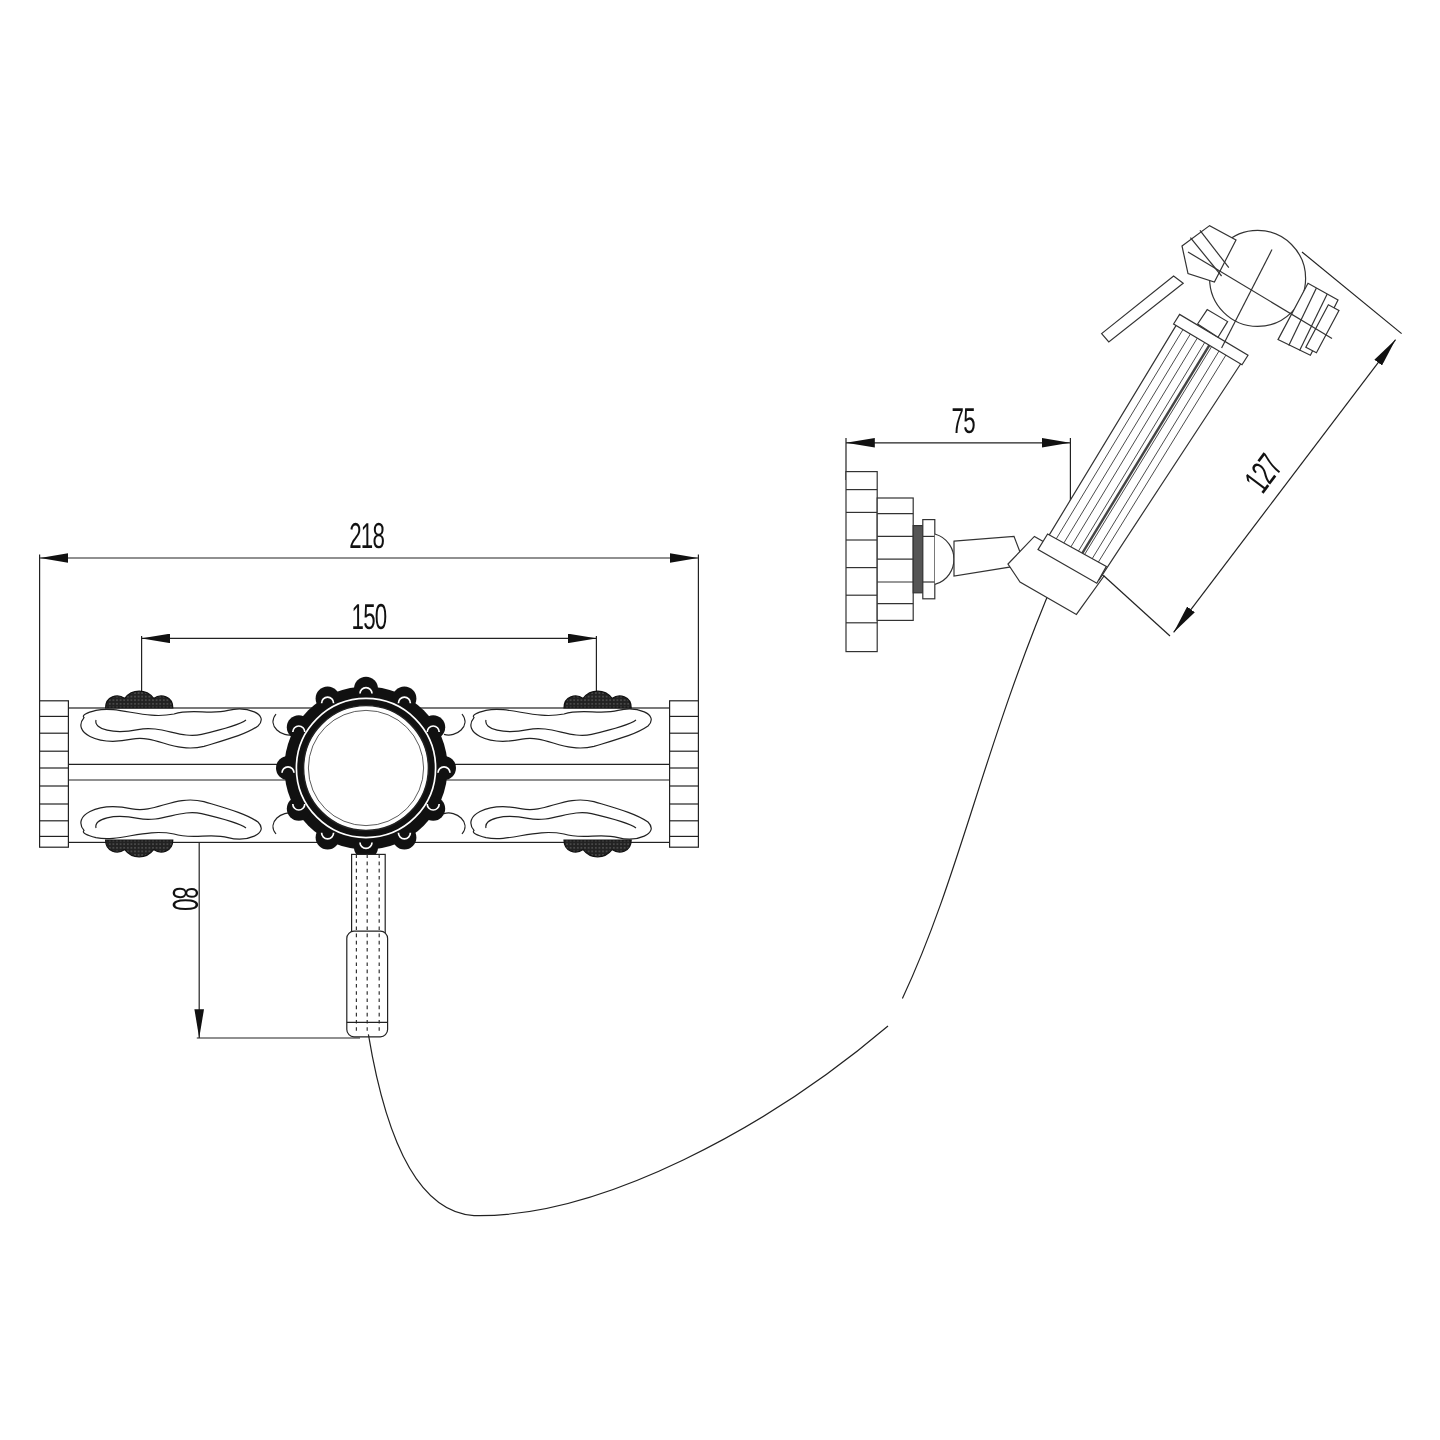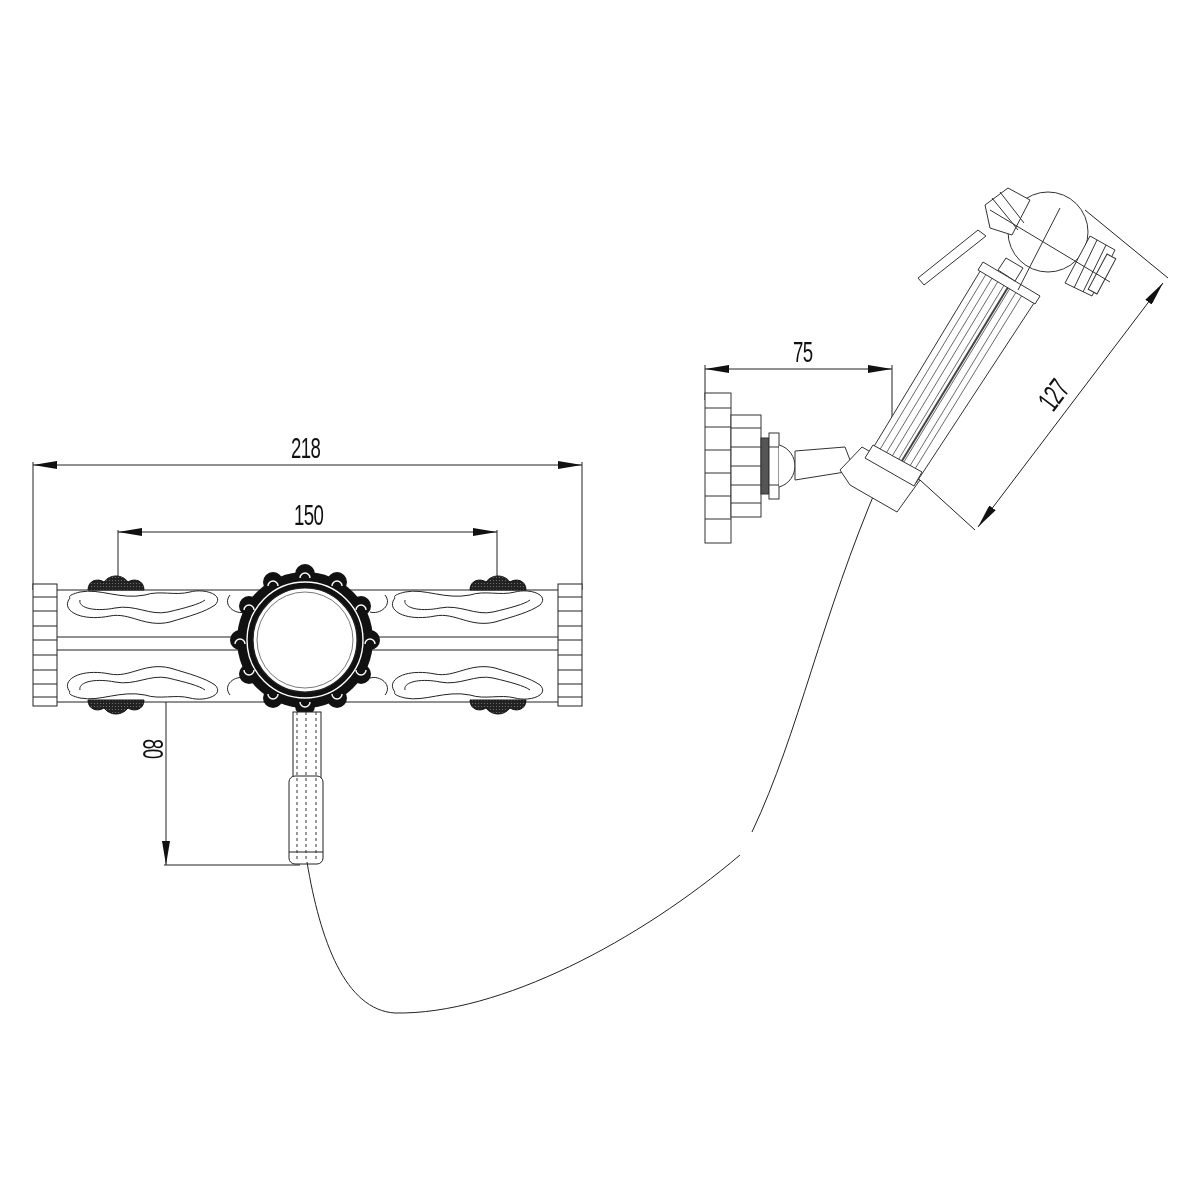--- a/index.html
+++ b/index.html
@@ -216,21 +216,21 @@
   <g stroke="#222" stroke-width="1" fill="none">
     <line x1="1085" y1="210" x2="1168" y2="278"></line>
     <line x1="920" y1="480" x2="975" y2="530"></line>
     <line x1="1163" y1="283" x2="978" y2="527" marker-start="url(#arrowStart)" marker-end="url(#arrowEnd)"></line>
   </g>
 </svg>
 
 <div class="dim-label" style="left:281px; top:433px; width:48px; text-align:right;">
   <span>218</span>
 </div>
-<div class="dim-label" style="left:284px; top:500px; width:48px; text-align:right;">
+<div class="dim-label" style="left:284px; top:500px; width:48px; text-align:center;">
   <span>150</span>
 </div>
 <div class="dim-label" style="left:133px; top:734px; width:40px; text-align:center; transform:rotate(90deg);">
   <span>80</span>
 </div>
 <div class="dim-label" style="left:778px; top:337px; width:40px; text-align:right;">
   <span>75</span>
 </div>
 <div class="dim-label" style="left:1030px; top:380px; width:48px; text-align:center; transform:rotate(-53deg);">
   <span>127</span>

